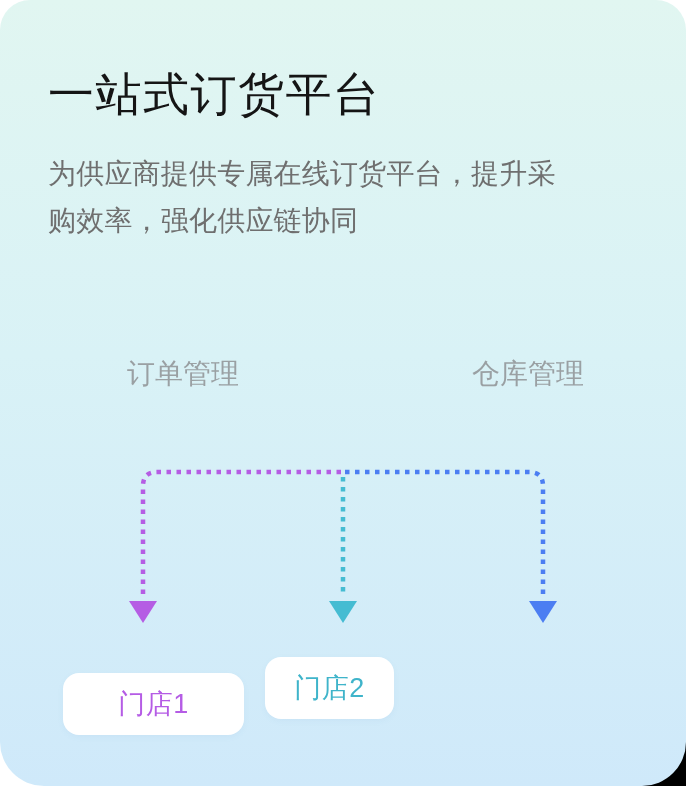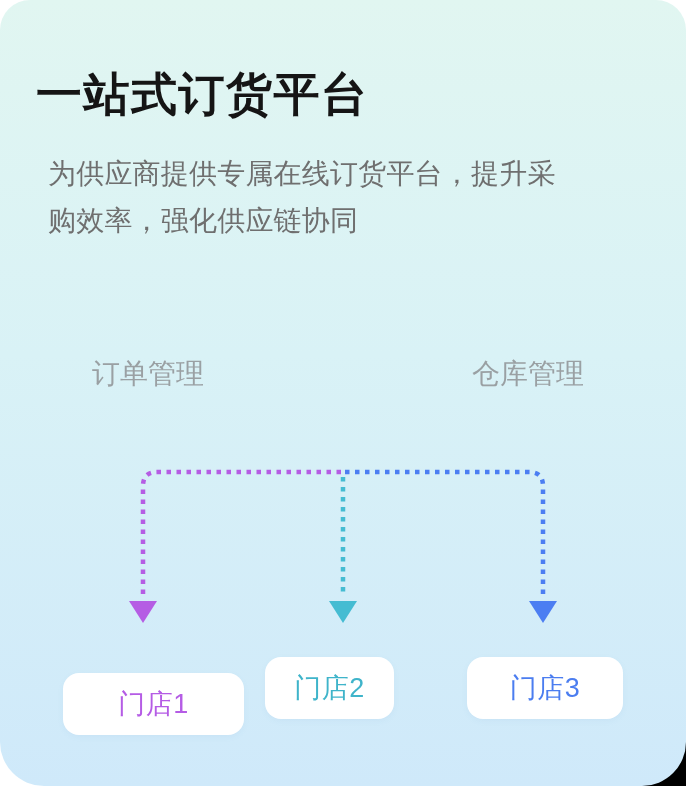--- a/index.html
+++ b/index.html
@@ -13,35 +13,35 @@
   .corner-black{
     position:absolute;right:0;bottom:0;
     width:54px;height:54px;background:#000;
   }
   .card{
     position:absolute;inset:0;
     border-radius:30px 30px 44px 44px;
     background:linear-gradient(180deg,#e1f6f1 0%,#d9f2f6 45%,#cfe9fa 100%);
   }
   .page-title{
-    position:absolute;left:36px;top:66px;
-    font-size:46px;line-height:56px;font-weight:700;
+    position:absolute;left:48px;top:66px;
+    font-size:46px;line-height:56px;font-weight:400;
     color:#151515;letter-spacing:1.5px;white-space:nowrap;
   }
   .page-subtitle{
     position:absolute;left:48px;top:150px;width:516px;
     font-size:28px;line-height:47px;font-weight:400;
     color:#6f6f6f;letter-spacing:0.2px;
   }
   .side-label{
     position:absolute;top:359px;
     font-size:28px;line-height:30px;color:#9aa0a3;
     white-space:nowrap;
   }
-  .side-label.left{left:92px;font-family:Liberation Serif, serif;}
+  .side-label.left{left:127px;font-family:Liberation Serif, serif;}
   .side-label.right{left:452px;margin-left:20px;}
   .supplier-node{
     position:absolute;left:266px;top:296px;
     width:140px;height:140px;
     border:8px solid #ffffff;border-radius:50%;
     display:flex;align-items:center;justify-content:center;
   }
   .supplier-node span{
     color:#ffffff;font-size:31px;font-weight:700;letter-spacing:1px;
   }
@@ -87,17 +87,14 @@
   </svg>
 
   <div class="store-card s1">
     <span style="color: rgb(181, 92, 229);">门店1</span>
   </div>
 
   <div class="store-card s2">
     <span style="color: rgb(63, 180, 202);">门店2</span>
   </div>
 
-  <div class="store-card s3">
-    <span style="color: rgb(75, 125, 240);">门店3</span>
-  </div>
 
 </div>
 
 </body></html>

